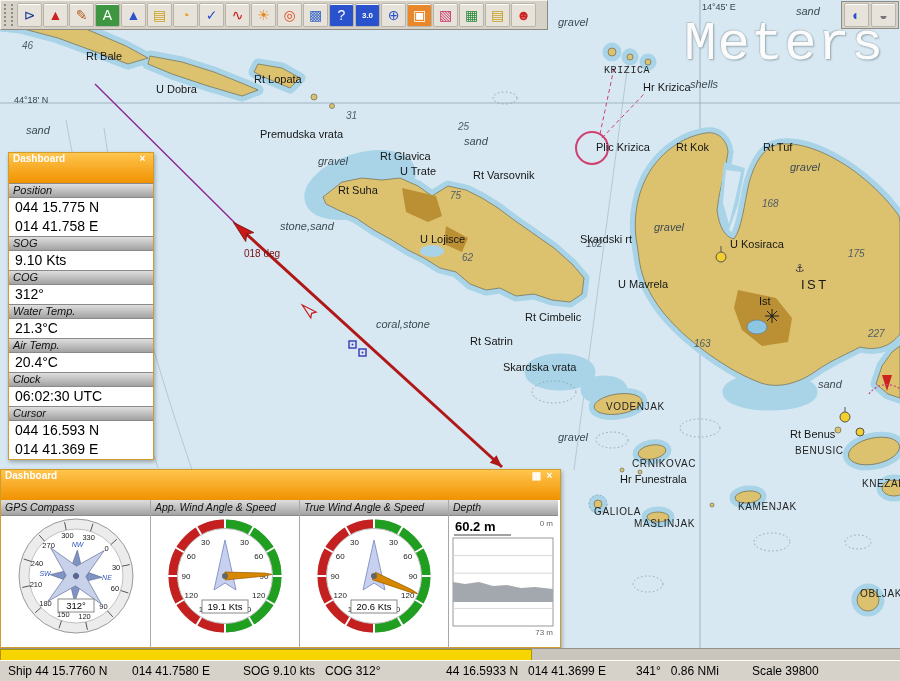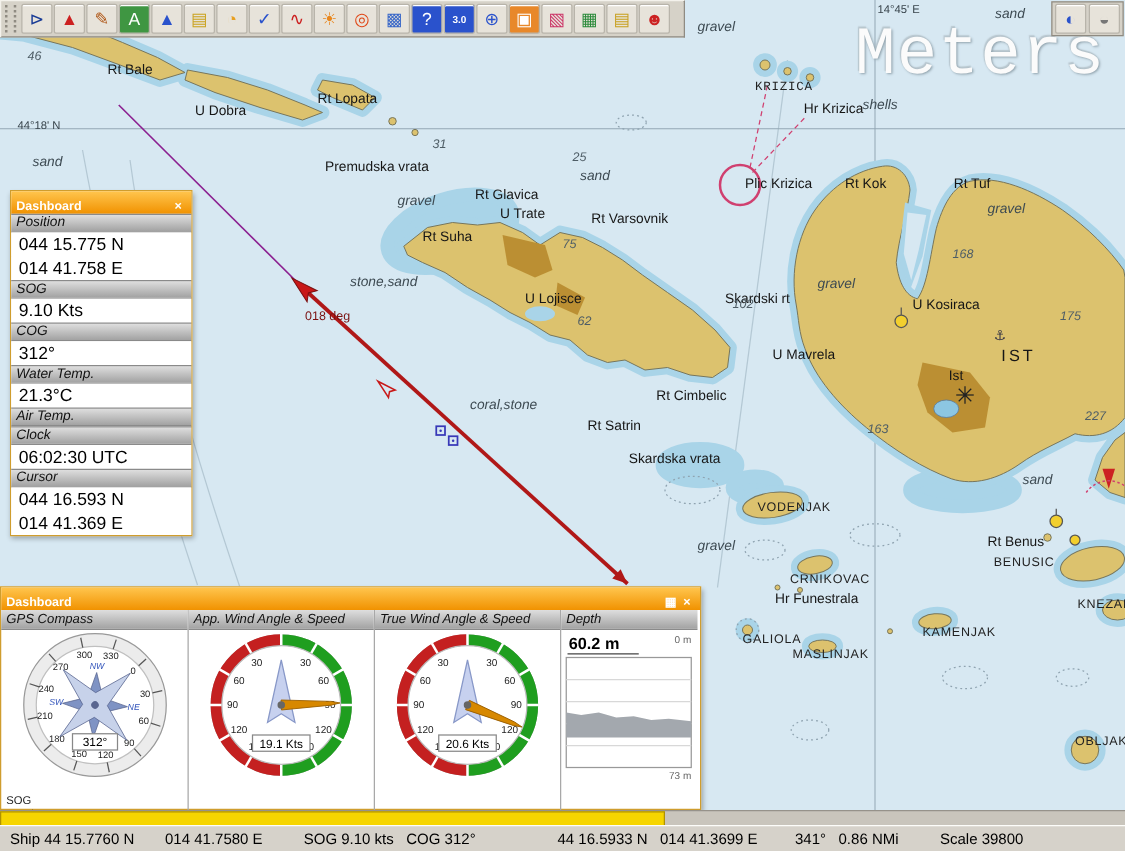--- a/index.html
+++ b/index.html
@@ -29,22 +29,22 @@
   #toolbar-buttons{display:flex;gap:1px;}
   .tb-btn{width:25px;height:24px;display:flex;align-items:center;justify-content:center;
           background:#e7e3da;border:1px solid #b8b4aa;border-radius:2px;font-size:14px;
           box-shadow:inset 0 1px 0 #fff;cursor:pointer;box-sizing:border-box;}
   .tb-btn.small span{font-size:8px;font-weight:bold;}
   #topright{position:absolute;right:1px;top:1px;width:56px;height:26px;z-index:10;background:#d6d2c8;
             border:1px solid #8f8b82;display:flex;align-items:center;justify-content:center;gap:2px;}
   
   .db-panel{position:absolute;background:#fff;border:1px solid #cf9d2e;z-index:9;
             box-shadow:1px 2px 4px rgba(0,0,0,.3);box-sizing:border-box;}
-  .db-title{height:18px;background:linear-gradient(180deg,#ffc54e,#f19200);color:#fff;
-            font-size:10px;font-weight:bold;display:flex;align-items:flex-end;padding:0 4px;cursor:move;}
+  .db-title{height:30px;background:linear-gradient(180deg,#ffc54e,#f19200);color:#fff;
+            font-size:10px;font-weight:bold;display:flex;align-items:flex-start;padding:0 4px;cursor:move;}
   .db-title .t{flex:1;}
   .db-btn{width:13px;text-align:center;font-size:10px;color:#fff;cursor:pointer;}
   #dash-left{left:8px;top:152px;width:146px;}
   .inst-hdr{height:13px;line-height:13px;background:linear-gradient(180deg,#dedede,#a2a2a2);
             border-top:1px solid #8a8a8a;border-bottom:1px solid #8a8a8a;font-style:italic;
             font-size:11px;padding-left:4px;color:#111;}
   .inst-val{height:19px;line-height:19px;font-size:14px;padding-left:6px;background:#fff;color:#000;}
   #dash-bottom{left:0;top:469px;width:561px;height:179px;}
   .db-body{display:flex;}
   .db-col{border-right:1px solid #a8a8a8;box-sizing:border-box;}
@@ -363,20 +363,21 @@
         <div class="inst-hdr">Position</div>
         <div class="inst-val">044 15.775 N</div>
         <div class="inst-val">014 41.758 E</div>
         <div class="inst-hdr">SOG</div>
         <div class="inst-val">9.10 Kts</div>
         <div class="inst-hdr">COG</div>
         <div class="inst-val">312°</div>
         <div class="inst-hdr">Water Temp.</div>
         <div class="inst-val">21.3°C</div>
         <div class="inst-hdr">Air Temp.</div>
+        <div class="inst-val">20.4°C</div>
         <div class="inst-hdr">Clock</div>
         <div class="inst-val">06:02:30 UTC</div>
         <div class="inst-hdr">Cursor</div>
         <div class="inst-val">044 16.593 N</div>
         <div class="inst-val">014 41.369 E</div>
       </div>
   </div>
 
   <div id="dash-bottom" class="db-panel">
     <div class="db-title">

